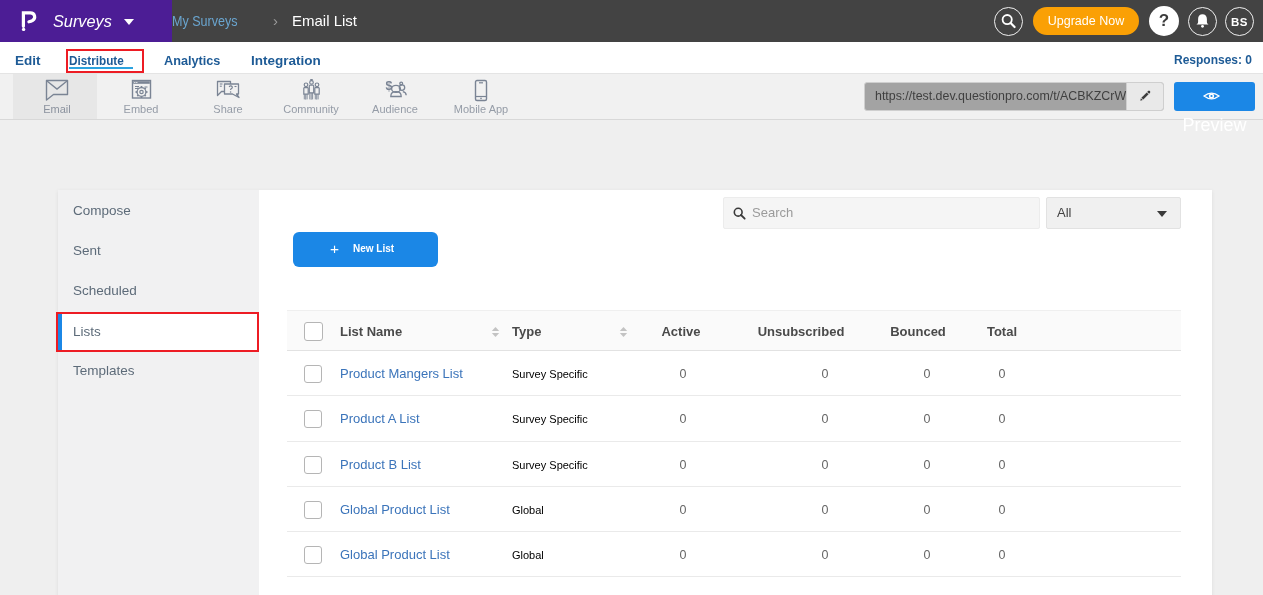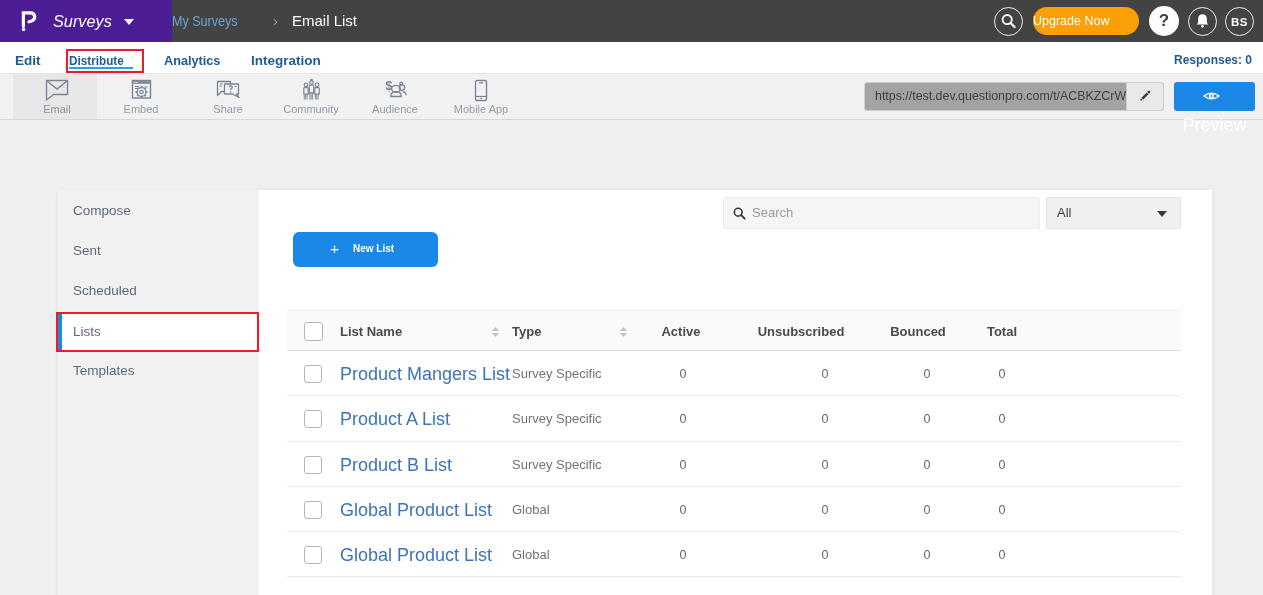--- a/index.html
+++ b/index.html
@@ -8,21 +8,21 @@
 
 #topbar { position:absolute; left:0; top:0; width:1263px; height:42px; background:#434343; }
 #blueblk { position:absolute; left:0; top:0; width:172px; height:42px; background:#4c1d95;font-style:italic; }
 #logo { position:absolute; left:20px; top:10px; }
 #surveys { position:absolute; left:53px; top:0; height:42px; line-height:42px; color:#fff; font-size:16.3px; }
 #survcaret { position:absolute; left:124px; top:19px; width:0; height:0; border-left:5.5px solid transparent; border-right:5.5px solid transparent; border-top:6px solid #fff; }
 #crumb .c1 { position:absolute; left:172px; top:0; height:42px; line-height:42px; font-size:15.5px; color:#6aa5cf; transform:scaleX(0.81); transform-origin:left center; white-space:nowrap; }
 #crumb .sep { position:absolute; left:273px; top:0; height:42px; line-height:41px; font-size:15px; color:#9b9b9b; }
 #crumb .c2 { position:absolute; left:292px; top:0; height:42px; line-height:42px; font-size:15px; color:#fff; white-space:nowrap; }
 .circbtn { position:absolute; top:7px; width:29px; height:29px; border:1px solid #f0f0f0; border-radius:50%; }
-#upgrade { position:absolute; left:1033px; top:7px; width:106px; height:28px; background:#FAA005; border-radius:14px; color:#fff; font-size:12.5px; line-height:28px; }
+#upgrade { position:absolute; left:1033px; top:7px; width:106px; height:28px; background:#FAA005; border-radius:14px; color:#fff; font-size:12.5px; text-align:center; line-height:28px; }
 #helpc { position:absolute; left:1149px; top:6px; width:30px; height:30px; background:#fff; border-radius:50%; color:#3c3c3c; font-weight:bold; font-size:17px; text-align:center; line-height:30px; }
 #bsc { text-align:center; line-height:28px; color:#fff; font-size:11.5px; font-weight:bold; letter-spacing:0.5px; }
 
 
 #navrow { position:absolute; left:0; top:42px; width:1263px; height:32px; background:#fff; border-bottom:1px solid #e4e4e4; }
 .tab { position:absolute; top:0; height:32px; line-height:37px; font-size:13.5px; font-weight:bold; color:#1e5b96; }
 #distbox { position:absolute; left:65.5px; top:7px; width:78.5px; height:23.5px; border:2.5px solid #ed1c24; }
 #distunder { position:absolute; left:69px; top:24.5px; width:64px; height:2px; background:#2ba2df; }
 #resp { position:absolute; right:11px; top:0; height:32px; line-height:36px; font-size:12px; font-weight:bold; color:#1e5b96; }
 
@@ -54,22 +54,22 @@
 #newlist .plus { position:absolute; left:37px; top:0; height:35px; line-height:34px; font-size:15.5px; font-weight:400; }
 #newlist .nlt { position:absolute; left:60px; top:0; height:35px; line-height:34px; font-size:10px; font-weight:bold; }
 
 #tbl { position:absolute; left:229px; top:120px; width:894px; }
 #thead { position:relative; height:41px; background:#fafafa; border-top:1px solid #efefef; border-bottom:1px solid #e2e2e2; }
 .trow { position:relative; height:45.3px; border-bottom:1px solid #eaeaea; }
 .cb { position:absolute; left:17px; top:11px; width:19px; height:19px; background:#fff; border:1px solid #b5b5b5; border-radius:3px; }
 .trow .cb { top:14px; width:18px; height:18px; }
 .hcell { position:absolute; top:0; height:41px; line-height:41px; font-size:13px; font-weight:bold; color:#4a4a4a; }
 .ctr { transform:translateX(-50%); }
-.bname { position:absolute; left:53px; top:0; height:45px; line-height:46px; font-size:18px; color:#3b74ba; }
-.btype { position:absolute; left:225px; top:0; height:45px; line-height:46px; font-size:13px; color:#737373; }
+.bname { position:absolute; left:53px; top:0; height:45px; line-height:46px; font-size:13px; color:#3b74ba; }
+.btype { position:absolute; left:225px; top:0; height:45px; line-height:46px; font-size:11px; color:#000000; }
 .bnum { position:absolute; top:0; height:45px; line-height:46px; font-size:12.5px; color:#666; transform:translateX(-50%); }
 .sort { position:absolute; top:16px; }
 </style>
 </head>
 <body>
 
 <div id="topbar">
   <div id="blueblk">
     <svg id="logo" width="18" height="24" viewBox="0 0 18 24">
       <path d="M3.4 16.3 L3.4 2.9 L10.3 2.9 C15.1 2.9 16 8.3 12.7 10.4 C11.7 11 10.4 11.5 8.9 11.8" fill="none" stroke="#fff" stroke-width="3.2" stroke-linecap="round" stroke-linejoin="miter"></path>

